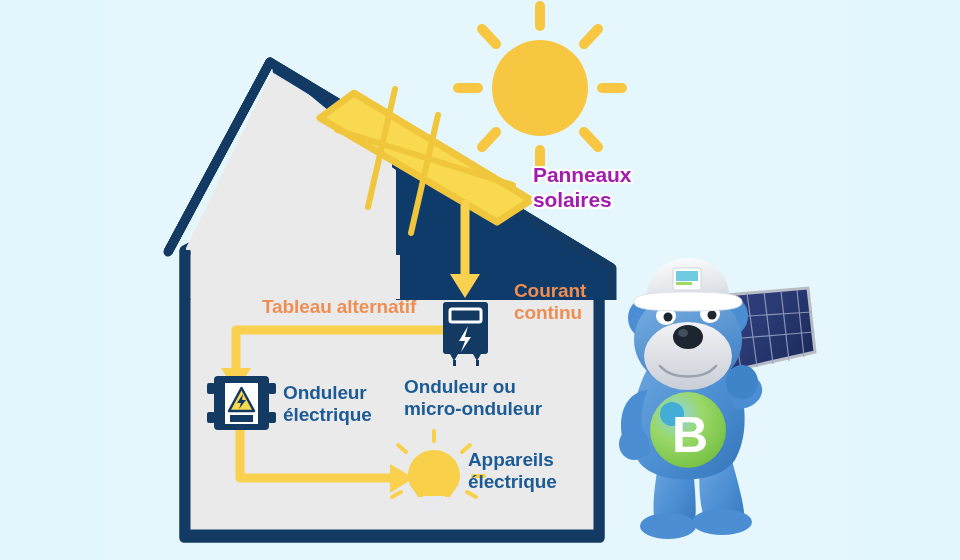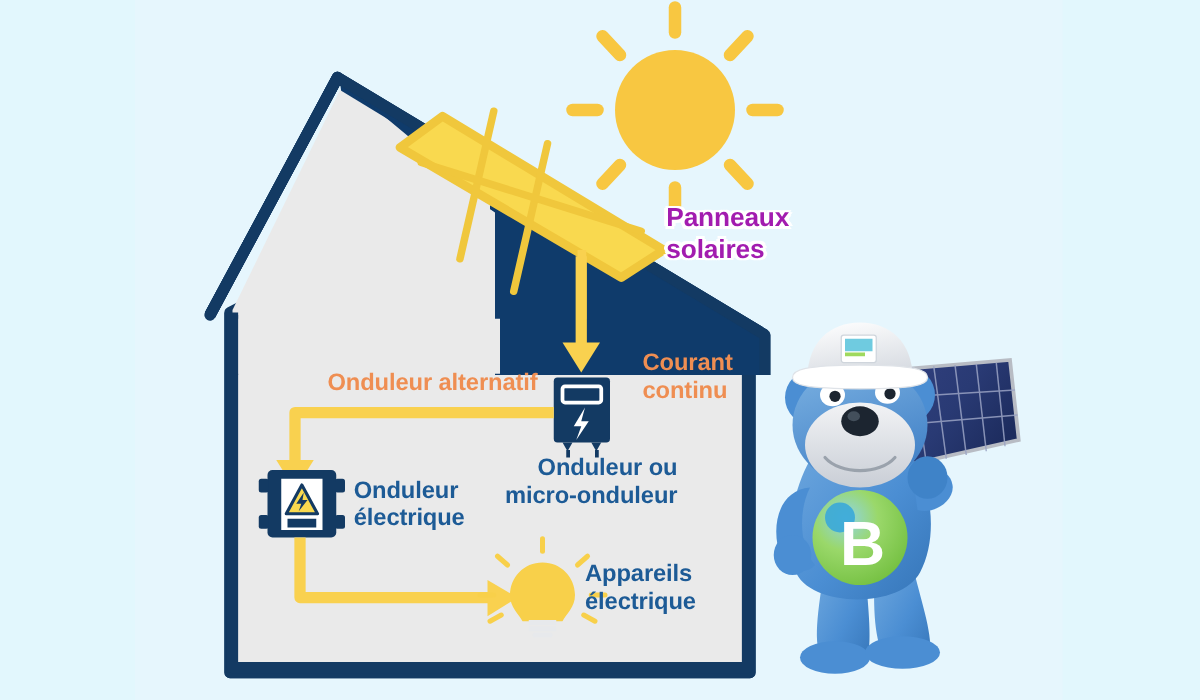--- a/index.html
+++ b/index.html
@@ -55,23 +55,22 @@
   }
   #label-courant-continu {
     left: 514px; top: 280px;
     font-size: 19px;
   }
   #label-courant-alternatif {
     left: 262px; top: 296px;
     font-size: 19px;
   }
   #label-onduleur {
-    left: 404px; top: 364px;
-    font-size: 19px;
-    text-align: right;
+    left: 404px; top: 376px;
+    font-size: 19px;
   }
   #label-tableau {
     left: 283px; top: 382px;
     font-size: 19px;
   }
   #label-appareils {
     left: 468px; top: 449px;
     font-size: 19px;
   }
 </style>
@@ -286,21 +285,21 @@
       </g>
     </g>
   </svg>
 
   <div class="lbl lbl-blue" id="label-panneaux">Panneaux
 solaires</div>
 
   <div class="lbl lbl-orange" id="label-courant-continu">Courant
 continu</div>
 
-  <div class="lbl lbl-orange" id="label-courant-alternatif">Onduleur alternatif</div>
+  <div class="lbl lbl-orange" id="label-courant-alternatif">Tableau alternatif</div>
 
   <div class="lbl lbl-blue" id="label-onduleur">Onduleur ou
 micro-onduleur</div>
 
   <div class="lbl lbl-blue" id="label-tableau">Onduleur
 électrique</div>
 
   <div class="lbl lbl-blue" id="label-appareils">Appareils
 électrique</div>
 

